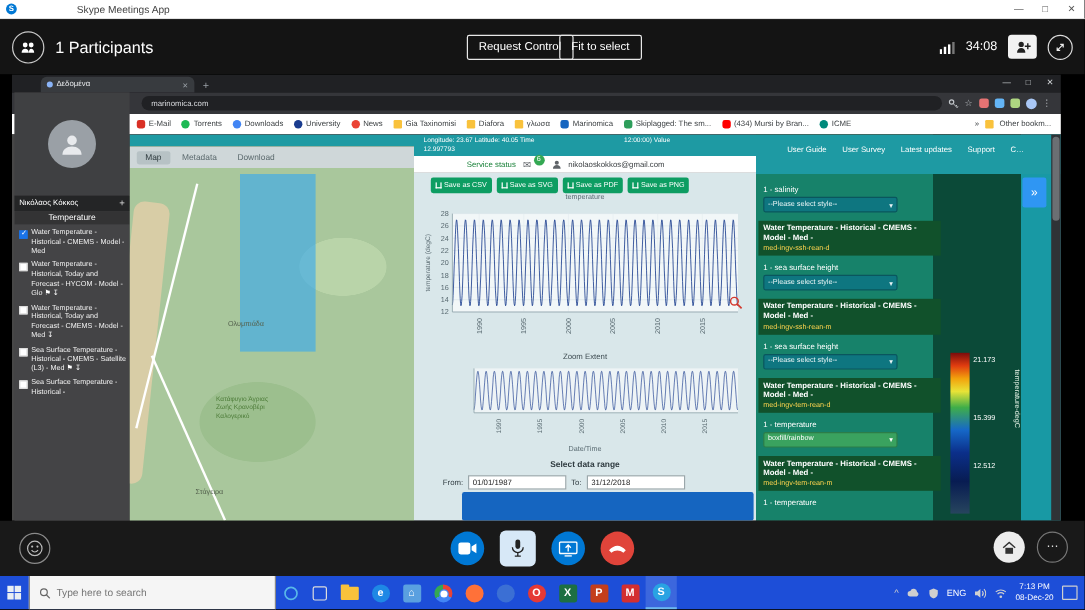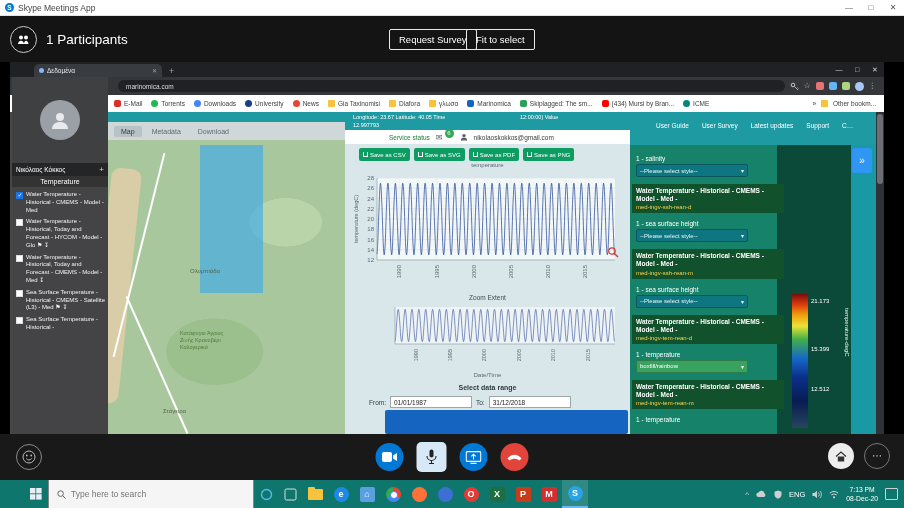--- a/index.html
+++ b/index.html
@@ -2,21 +2,21 @@
 <html><head>
 <meta charset="utf-8">
 <style>
   *{margin:0;padding:0;box-sizing:border-box;font-family:"Liberation Sans",sans-serif;}
   html,body{background:#000;}
   .app{position:relative;width:904px;height:508px;background:#000;overflow:hidden;}
 
   
   .titlebar{position:absolute;top:0;left:0;width:904px;height:16px;background:#fff;border-bottom:1px solid #e2e2e2;display:flex;align-items:center;padding-left:5px;gap:4px;}
   .sk-dot{width:9px;height:9px;border-radius:50%;background:#0078d4;color:#fff;font-size:6.5px;line-height:9px;text-align:center;font-weight:bold;}
-  .tb-title{font-size:8.5px;color:#444;}
+  .tb-title{font-size:8.5px;color:#444;margin-left:46px;}
   .twc{margin-left:auto;display:flex;height:16px;}
   .twc span{width:22px;text-align:center;font-size:8px;color:#555;line-height:15px;}
 
   
   .mheader{position:absolute;top:16px;left:0;width:904px;height:46px;background:#141414;display:flex;align-items:center;padding:0 10px;}
   .pbadge{width:27px;height:27px;border-radius:50%;border:1.5px solid #c9c9c9;display:flex;align-items:center;justify-content:center;}
   .ptitle{color:#fff;font-size:13.5px;margin-left:9px;font-weight:400;}
   .hbtn{position:absolute;top:13px;height:21px;background:transparent;border:1px solid #e8e8e8;color:#fff;font-size:9.5px;padding:0 9px;border-radius:2px;}
   .hright{margin-left:auto;display:flex;align-items:center;gap:9px;}
   .timer{color:#fff;font-size:10.5px;}
@@ -131,21 +131,21 @@
   .cc{position:absolute;top:8px;left:50%;transform:translateX(-50%);display:flex;gap:13px;align-items:center;}
   .rbtn{width:28px;height:28px;border-radius:50%;display:flex;align-items:center;justify-content:center;border:none;}
   .blue{background:#0078d4;} .red{background:#e0443a;}
   .micwrap{width:30px;height:30px;border-radius:5px;background:#d7e8f7;display:flex;align-items:center;justify-content:center;border:none;}
   .smile{position:absolute;left:16px;top:10px;width:26px;height:26px;border-radius:50%;border:1px solid #8a8a8a;background:transparent;display:flex;align-items:center;justify-content:center;}
   .cright{position:absolute;right:14px;top:9px;display:flex;gap:10px;}
   .homebtn{width:26px;height:26px;border-radius:50%;background:#ededed;border:none;display:flex;align-items:center;justify-content:center;}
   .morebtn{width:26px;height:26px;border-radius:50%;background:transparent;border:1px solid #777;color:#ddd;font-size:10px;line-height:24px;text-align:center;}
 
   
-  .taskbar{position:absolute;top:480px;left:0;width:904px;height:28px;background:#0f766e;display:flex;align-items:center;padding-left:24px;}
+  .taskbar{position:absolute;top:480px;left:0;width:904px;height:28px;background:#1d4ed8;display:flex;align-items:center;}
   .startbtn{width:24px;height:28px;display:flex;align-items:center;justify-content:center;}
   .searchbox{width:206px;height:28px;background:#f5f5f5;border-left:1px solid #888;border-right:1px solid #888;display:flex;align-items:center;gap:5px;padding-left:8px;}
   .searchbox input{border:none;background:transparent;font-size:8.5px;color:#444;width:160px;outline:none;}
   .tk{width:24px;height:28px;display:flex;align-items:center;justify-content:center;}
   .appico{width:26px;height:28px;display:flex;align-items:center;justify-content:center;}
   .appico.active{background:rgba(255,255,255,.14);border-bottom:2px solid #6cb8f0;}
   .sq{width:15px;height:15px;border-radius:2px;color:#fff;font-size:9px;font-weight:bold;display:flex;align-items:center;justify-content:center;}
   .circ{width:15px;height:15px;border-radius:50%;color:#fff;font-size:9px;font-weight:bold;display:flex;align-items:center;justify-content:center;}
   .folder{width:15px;height:11px;background:#f9c23c;border-radius:1px;position:relative;}
   .folder::before{content:"";position:absolute;top:-2px;left:0;width:7px;height:3px;background:#f9c23c;border-radius:1px 1px 0 0;}
@@ -176,22 +176,45 @@
   <div class="mheader">
     <span class="pbadge">
       <svg width="15" height="15" viewBox="0 0 15 15">
           <circle cx="5" cy="5.5" r="2" fill="#fff"></circle>
           <circle cx="10" cy="5.5" r="2" fill="#fff"></circle>
           <path d="M2 12c0-2 1.4-3.3 3-3.3S8 10 8 12" fill="#fff"></path>
           <path d="M8 12c0-2 .9-3.3 2-3.3s2.5 1.3 2.5 3.3" fill="#fff"></path>
         </svg>
     </span>
     <span class="ptitle">1 Participants</span>
-    <button class="hbtn" style="left:389px;">Request Survey</button>
+    <button class="hbtn" style="left:389px;">Request Control</button>
     <button class="hbtn" style="left:466px;">Fit to select</button>
+    <span class="hright">
+      <span>
+        <svg width="13" height="11" viewBox="0 0 13 11">
+            <rect x="0" y="7" width="2" height="4" fill="#fff"></rect>
+            <rect x="3.5" y="5" width="2" height="6" fill="#fff"></rect>
+            <rect x="7" y="3" width="2" height="8" fill="#fff"></rect>
+            <rect x="10.5" y="1" width="2" height="10" fill="#777"></rect>
+          </svg>
+      </span>
+      <span class="timer">34:08</span>
+      <span class="addbtn">
+        <svg width="13" height="12" viewBox="0 0 13 12">
+            <circle cx="5" cy="4" r="2.2" fill="#222"></circle>
+            <path d="M1.5 11c0-2.4 1.6-4 3.5-4s3.5 1.6 3.5 4" fill="#222"></path>
+            <path d="M10.5 3v5M8 5.5h5" stroke="#222" stroke-width="1.2"></path>
+          </svg>
+      </span>
+      <span class="expbtn">
+        <svg width="11" height="11" viewBox="0 0 11 11">
+            <path d="M3 8l5-5M5.5 3H8v2.5M3 5.5V8h2.5" stroke="#eee" stroke-width="1" fill="none"></path>
+          </svg>
+      </span>
+    </span>
   </div>
 
   <div class="share">
 
     <div class="tabstrip">
       <div class="tab">
         <span class="tab-fav"></span>
         <span class="tab-title">Δεδομένα</span>
         <span class="tab-x">✕</span>
       </div>

